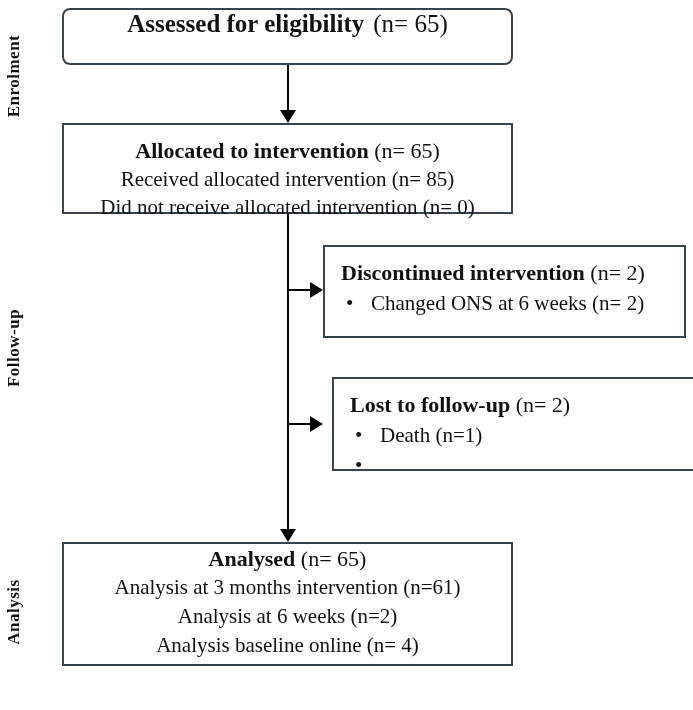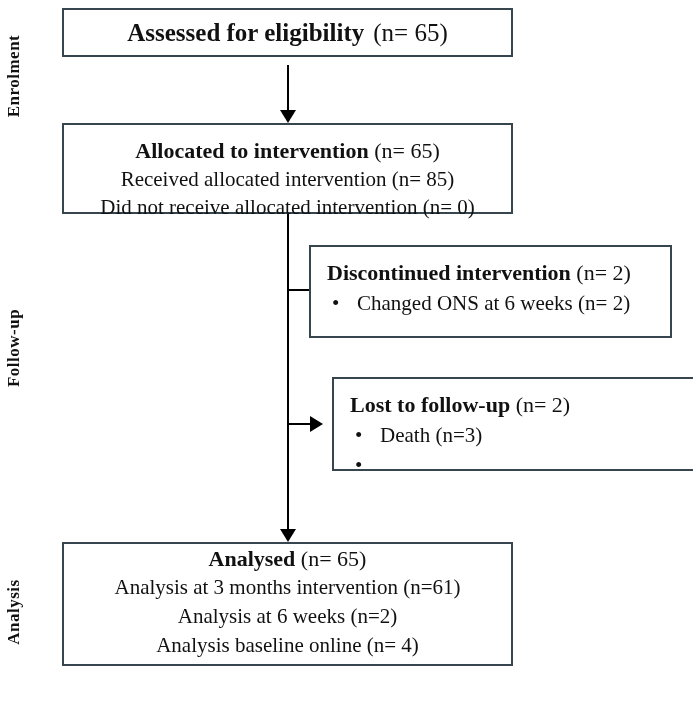--- a/index.html
+++ b/index.html
@@ -17,41 +17,42 @@
     position: absolute;
     background: #ffffff;
     border: 2px solid #36454e;
   }
   .box-center { text-align: center; }
   .title { font-weight: bold; }
   .npart { font-weight: normal; }
 
   
   .box-assessed {
-    left: 62px; top: 8px; width: 451px; height: 49px;
-    display: flex; align-items: center; justify-content: center;
+    left: 62px; top: 8px; width: 451px; height: 57px;
+    display: flex; align-items: flex-start; justify-content: center;
     font-size: 25px;
+    border-radius: 8px;
   }
   .box-assessed .npart { margin-left: 9px; }
 
   
   .box-allocated {
     left: 62px; top: 123px; width: 451px; height: 91px;
     font-size: 21px; line-height: 28px; padding-top: 12px;
   }
   .box-allocated .headline { font-size: 22px; }
 
   
   .box-right {
     width: 363px; height: 93px;
     font-size: 21px; line-height: 30px;
     padding: 11px 8px 0 16px;
     text-align: left;
   }
-  .box-discontinued { left: 309px; top: 245px; }
+  .box-discontinued { left: 323px; top: 245px; }
   .box-lost        { left: 332px; top: 377px; height: 94px; }
   .box-right .headline { font-size: 22px; }
   .bullet-row { display: flex; }
   .bullet-glyph { display: inline-block; width: 30px; padding-left: 5px; }
 
   
   .box-analysed {
     left: 62px; top: 542px; width: 451px; height: 124px;
     font-size: 21px; line-height: 29px; padding-top: 0;
   }
@@ -143,21 +144,21 @@
   <div class="hline line-branch2"></div>
   <div class="arrowhead-right head-branch2"></div>
 
   <div class="box box-right box-lost">
     <div class="headline">
       <span class="title">Lost to follow-up</span>
       <span class="npart">(n= 2)</span>
     </div>
     <div class="bullet-row">
       <span class="bullet-glyph">•</span>
-      <span>Death (n=3)</span>
+      <span>Death (n=1)</span>
     </div>
     <div class="bullet-row">
       <span class="bullet-glyph">•</span>
     </div>
   </div>
 
   <div class="box box-analysed box-center">
     <div class="headline">
       <span class="title">Analysed</span>
       <span class="npart">(n= 65)</span>

